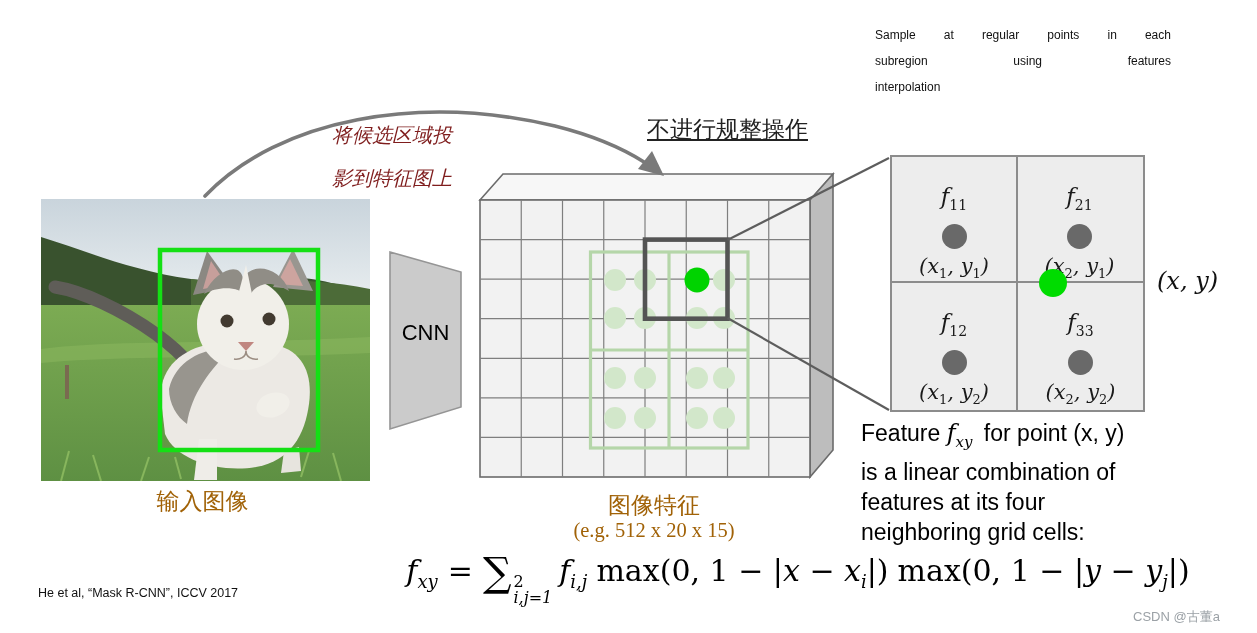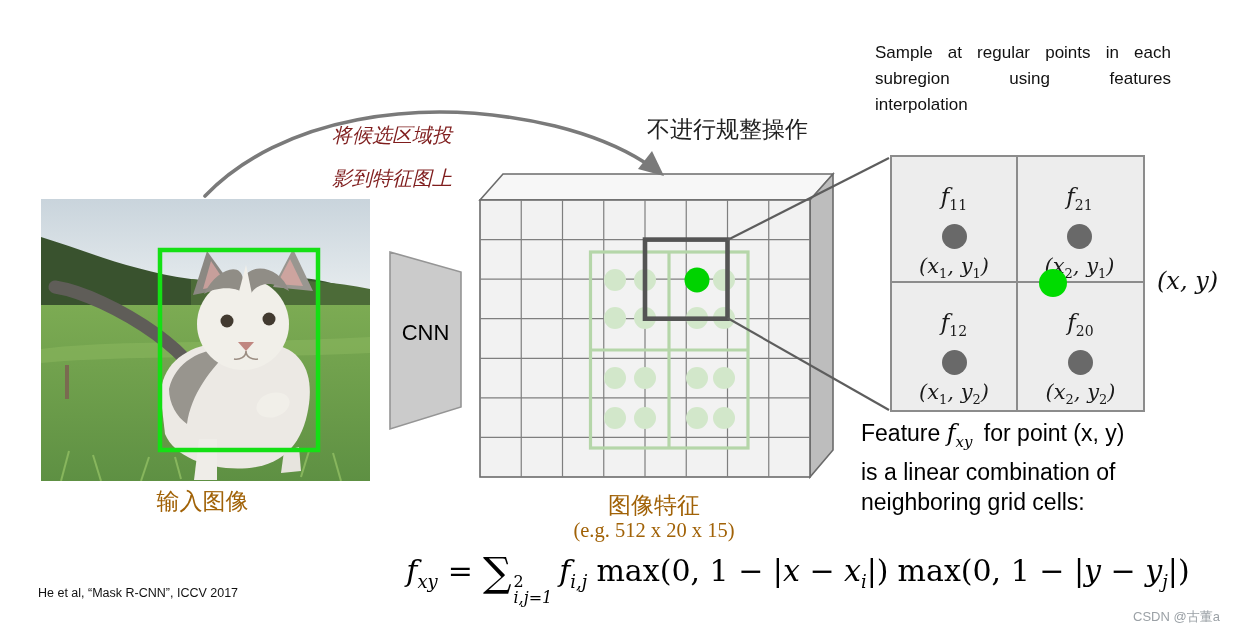--- a/index.html
+++ b/index.html
@@ -2,29 +2,29 @@
 <html><head>
 <meta charset="utf-8">
 <style>
   html,body{margin:0;padding:0;background:#fff;}
   .canvas{position:relative;width:1257px;height:633px;background:#ffffff;overflow:hidden;
           font-family:"Liberation Sans",sans-serif;color:#1a1a1a;}
   .abs{position:absolute;}
   svg{display:block;}
 
   
-  .note{left:875px;top:40px;width:296px;font-size:17px;line-height:26px;color:#111;}
+  .note{left:875px;top:22px;width:296px;font-size:12px;line-height:26px;color:#111;}
   .nline{display:block;}
   .nline.j{display:flex;justify-content:space-between;}
 
   
   .proj{left:332px;top:122px;font-size:20px;color:#7f1d1d;font-style:italic;}
   .proj div{line-height:26px;}
   .proj div + div{margin-top:17px;}
-  .noquant{left:647px;top:114px;font-size:23px;color:#222;}
+  .noquant{left:647px;top:114px;font-size:23px;color:#222;text-decoration:underline;}
 
   
   .cat{left:41px;top:199px;}
 
   
   .caption{text-align:center;color:#a16207;}
   .cap-zh{font-size:23px;line-height:26px;}
   .cap-dim{font-size:20.5px;line-height:23px;}
   .input-caption{left:70px;top:488px;width:265px;}
   .feat-caption{left:540px;top:493px;width:228px;font-family:Liberation Serif, serif;}
@@ -236,34 +236,35 @@
       <div class="flabel"><span>f</span><sub>21</sub></div>
       <div class="bdot"></div>
       <div class="coord"><span>(x</span><sub>2</sub><span>, y</span><sub>1</sub><span>)</span></div>
     </div>
     <div class="bcell c2">
       <div class="flabel"><span>f</span><sub>12</sub></div>
       <div class="bdot"></div>
       <div class="coord"><span>(x</span><sub>1</sub><span>, y</span><sub>2</sub><span>)</span></div>
     </div>
     <div class="bcell c3">
-      <div class="flabel"><span>f</span><sub>20</sub></div>
+      <div class="flabel"><span>f</span><sub>33</sub></div>
       <div class="bdot"></div>
       <div class="coord"><span>(x</span><sub>2</sub><span>, y</span><sub>2</sub><span>)</span></div>
     </div>
 
     <div class="gsample"></div>
   </div>
   <div class="abs xy">(x, y)</div>
 
   <div class="abs fnote">
     <div class="fl">
       <span>Feature </span><span class="mi">f</span><sub class="mi">xy</sub><span class="post-pad"> for point (x, y)</span>
     </div>
     <div class="fl">is a linear combination of</div>
+    <div class="fl">features at its four</div>
     <div class="fl">neighboring grid cells:</div>
   </div>
 
   <div class="abs formula">
     <span class="it">f</span><sub class="it">xy</sub><span class="eq">=</span><span class="sum">∑</span><span class="lims">
         <span class="t">2</span>
         <span class="b">i,j=1</span>
       </span><span class="it fij">f</span><sub class="it">i,j</sub><span class="mx">max(0, 1 − |</span><span class="it">x − x</span><sub class="it">i</sub><span>|)</span><span class="mx">max(0, 1 − |</span><span class="it">y − y</span><sub class="it">j</sub><span>|)</span>
   </div>
 

